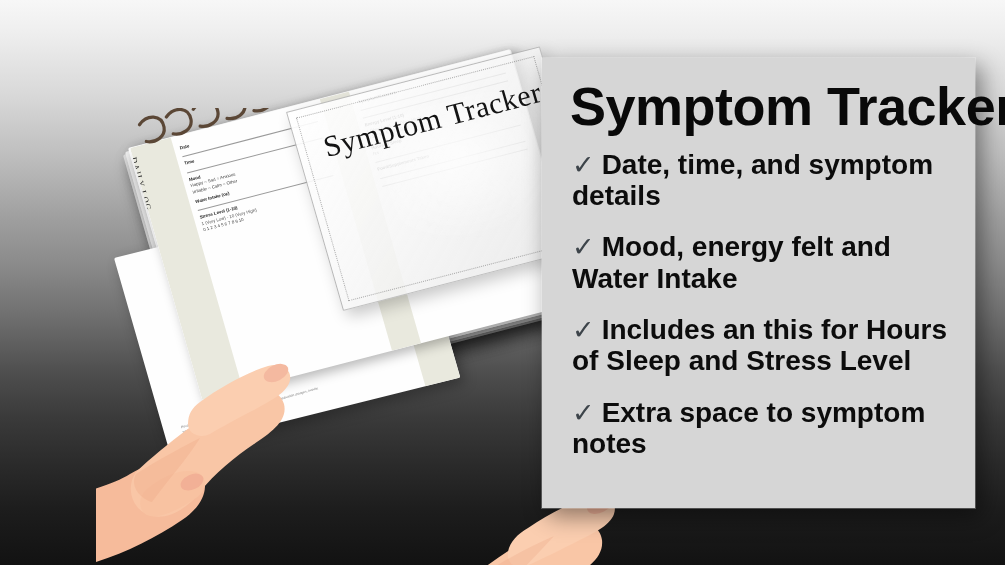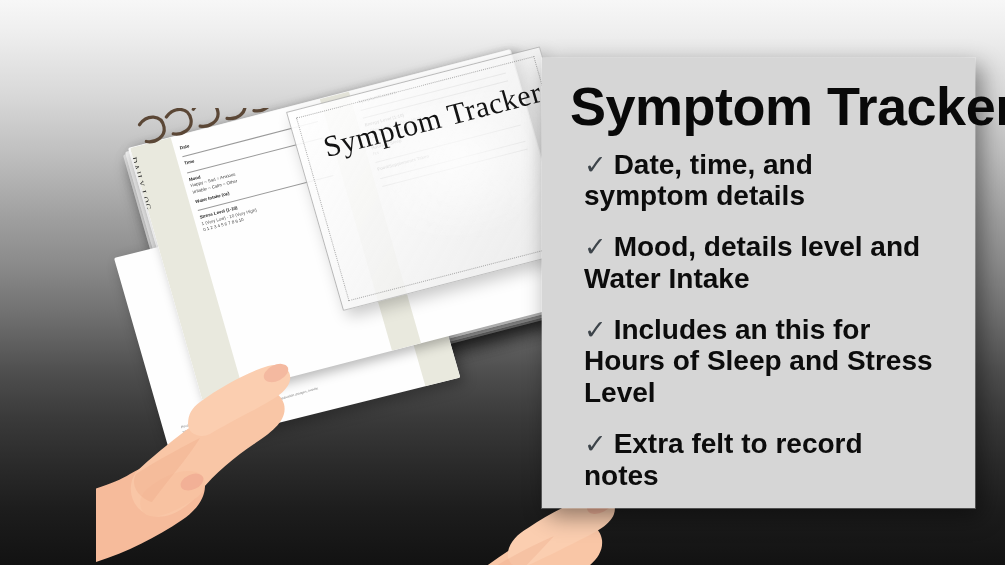--- a/index.html
+++ b/index.html
@@ -246,21 +246,21 @@
     left: 0; top: 0;
     width: 430px; height: 330px;
     pointer-events: none;
   }
 
   
   .hand { position: absolute; }
   #hand-left  { left: -22px; top: 168px; width: 300px; height: 330px; }
   #hand-right { left: 196px; top: 300px; width: 330px; height: 300px; }
 
-  #panel-list { margin: 12px; padding: 0; list-style: none; }
+  #panel-list { margin: 0; padding: 0; list-style: none; }
 </style>
 </head>
 <body>
 
 <div id="stage">
 
   <div id="bg"></div>
 
   <div id="pad-group">
 
@@ -389,24 +389,24 @@
 
   </div>
 
   <div id="panel">
     <div id="panel-title">Symptom Tracker</div>
     <ul id="panel-list">
       <li class="bullet">
         <span class="tick">✓</span><span class="btext">Date, time, and symptom details</span>
       </li>
       <li class="bullet">
-        <span class="tick">✓</span><span class="btext">Mood, details level and Water Intake</span>
+        <span class="tick">✓</span><span class="btext">Mood, energy felt and Water Intake</span>
       </li>
       <li class="bullet">
         <span class="tick">✓</span><span class="btext">Includes an this for Hours of Sleep and Stress Level</span>
       </li>
       <li class="bullet">
-        <span class="tick">✓</span><span class="btext">Extra felt to record notes</span>
+        <span class="tick">✓</span><span class="btext">Extra space to symptom notes</span>
       </li>
     </ul>
   </div>
 
 </div>
 
 </body></html>

